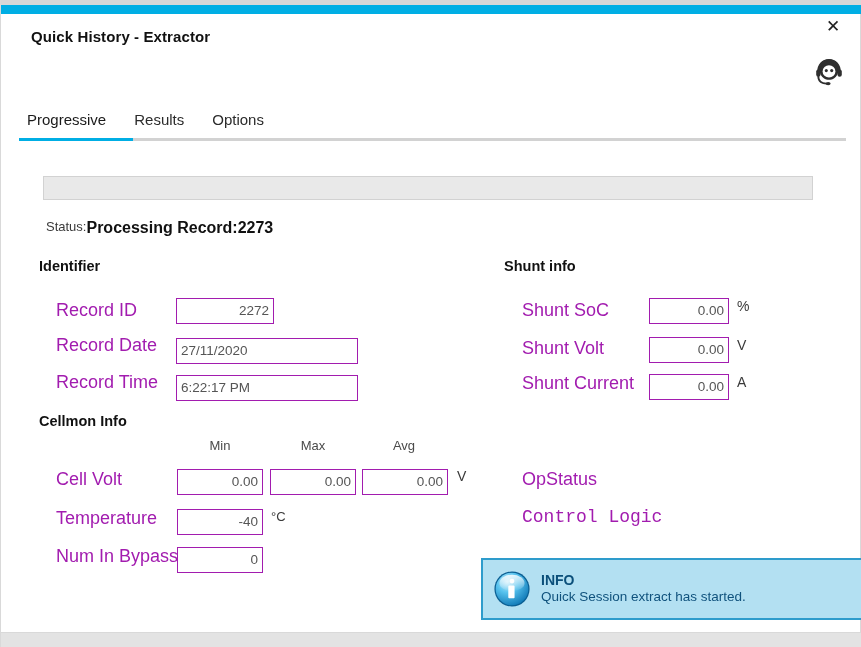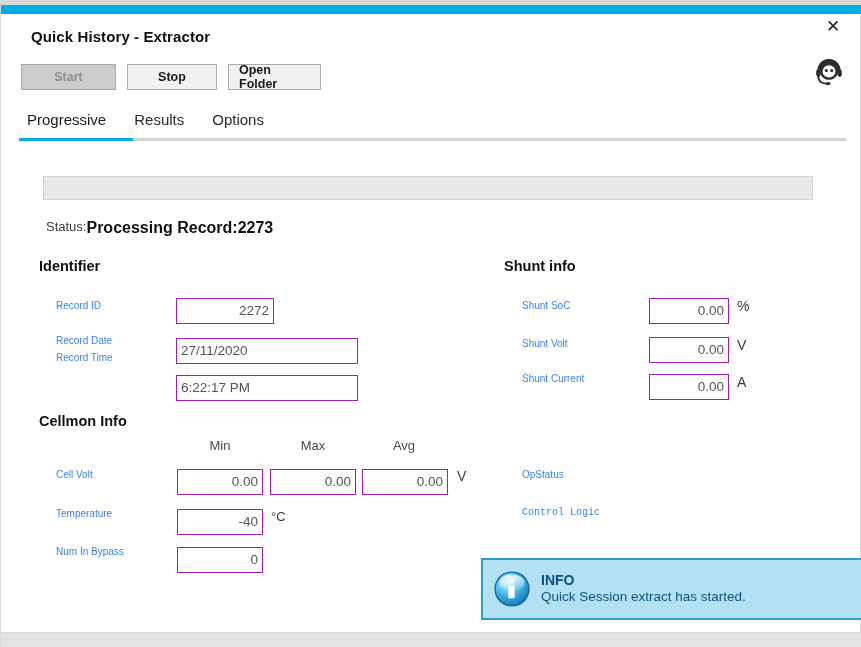--- a/index.html
+++ b/index.html
@@ -179,22 +179,22 @@
     font-weight: bold;
     color: #111;
   }
   #head-identifier { left: 38px; top: 258px; }
   #head-shunt      { left: 503px; top: 258px; }
   #head-cellmon    { left: 38px; top: 413px; }
 
   
   .field-label {
     position: absolute;
-    font-size: 10px;
-    color: #3b82f6;
+    font-size: 18px;
+    color: #a21caf;
     white-space: nowrap;
   }
   .txtbox {
     position: absolute;
     box-sizing: border-box;
     height: 26px;
     border: 1px solid #a21caf;
     background: #ffffff;
     font-family: "Liberation Sans", sans-serif;
     font-size: 13.5px;
@@ -297,25 +297,20 @@
       <rect x="5.2" y="13.4" width="4.3" height="7.4" rx="2.1" fill="#2f2f2f"></rect>
       <rect x="26.5" y="13.4" width="4.3" height="7.4" rx="2.1" fill="#2f2f2f"></rect>
 
       <path d="M7.3 20.6 C7.3 25.6 11.4 27.6 15.4 27.6" stroke="#2f2f2f" stroke-width="1.9" fill="none" stroke-linecap="round"></path>
       <ellipse cx="17.1" cy="27.6" rx="2.5" ry="1.6" fill="#2f2f2f"></ellipse>
     </svg>
   </div>
 
   <div class="window-title">Quick History - Extractor</div>
 
-  <div class="toolbar">
-    <div class="tb-btn w-start disabled">Start</div>
-    <div class="tb-btn w-stop">Stop</div>
-    <div class="tb-btn w-open">Open Folder</div>
-  </div>
 
   <div class="tabstrip">
     <div class="tabs-row">
       <div class="tab active">Progressive</div>
       <div class="tab">Results</div>
       <div class="tab">Options</div>
     </div>
     <div class="tab-rule"></div>
     <div class="tab-rule-active"></div>
   </div>
@@ -330,21 +325,21 @@
   </div>
 
   <div class="section-head" id="head-identifier">Identifier</div>
 
   <div class="field-label" style="left:55px; top:300px;">Record ID</div>
   <div class="txtbox right" style="left:175px; top:290px; width:98px;">2272</div>
 
   <div class="field-label" style="left:55px; top:335px;">Record Date</div>
   <div class="txtbox left" style="left:175px; top:330px; width:182px;">27/11/2020</div>
 
-  <div class="field-label" style="left:55px; top:352px;">Record Time</div>
+  <div class="field-label" style="left:55px; top:372px;">Record Time</div>
   <div class="txtbox left" style="left:175px; top:367px; width:182px;">6:22:17 PM</div>
 
   <div class="section-head" id="head-shunt">Shunt info</div>
 
   <div class="field-label" style="left:521px; top:300px;">Shunt SoC</div>
   <div class="txtbox right" style="left:648px; top:290px; width:80px;">0.00</div>
   <div class="unit" style="left:736px; top:298px;">%</div>
 
   <div class="field-label" style="left:521px; top:338px;">Shunt Volt</div>
   <div class="txtbox right" style="left:648px; top:329px; width:80px;">0.00</div>

